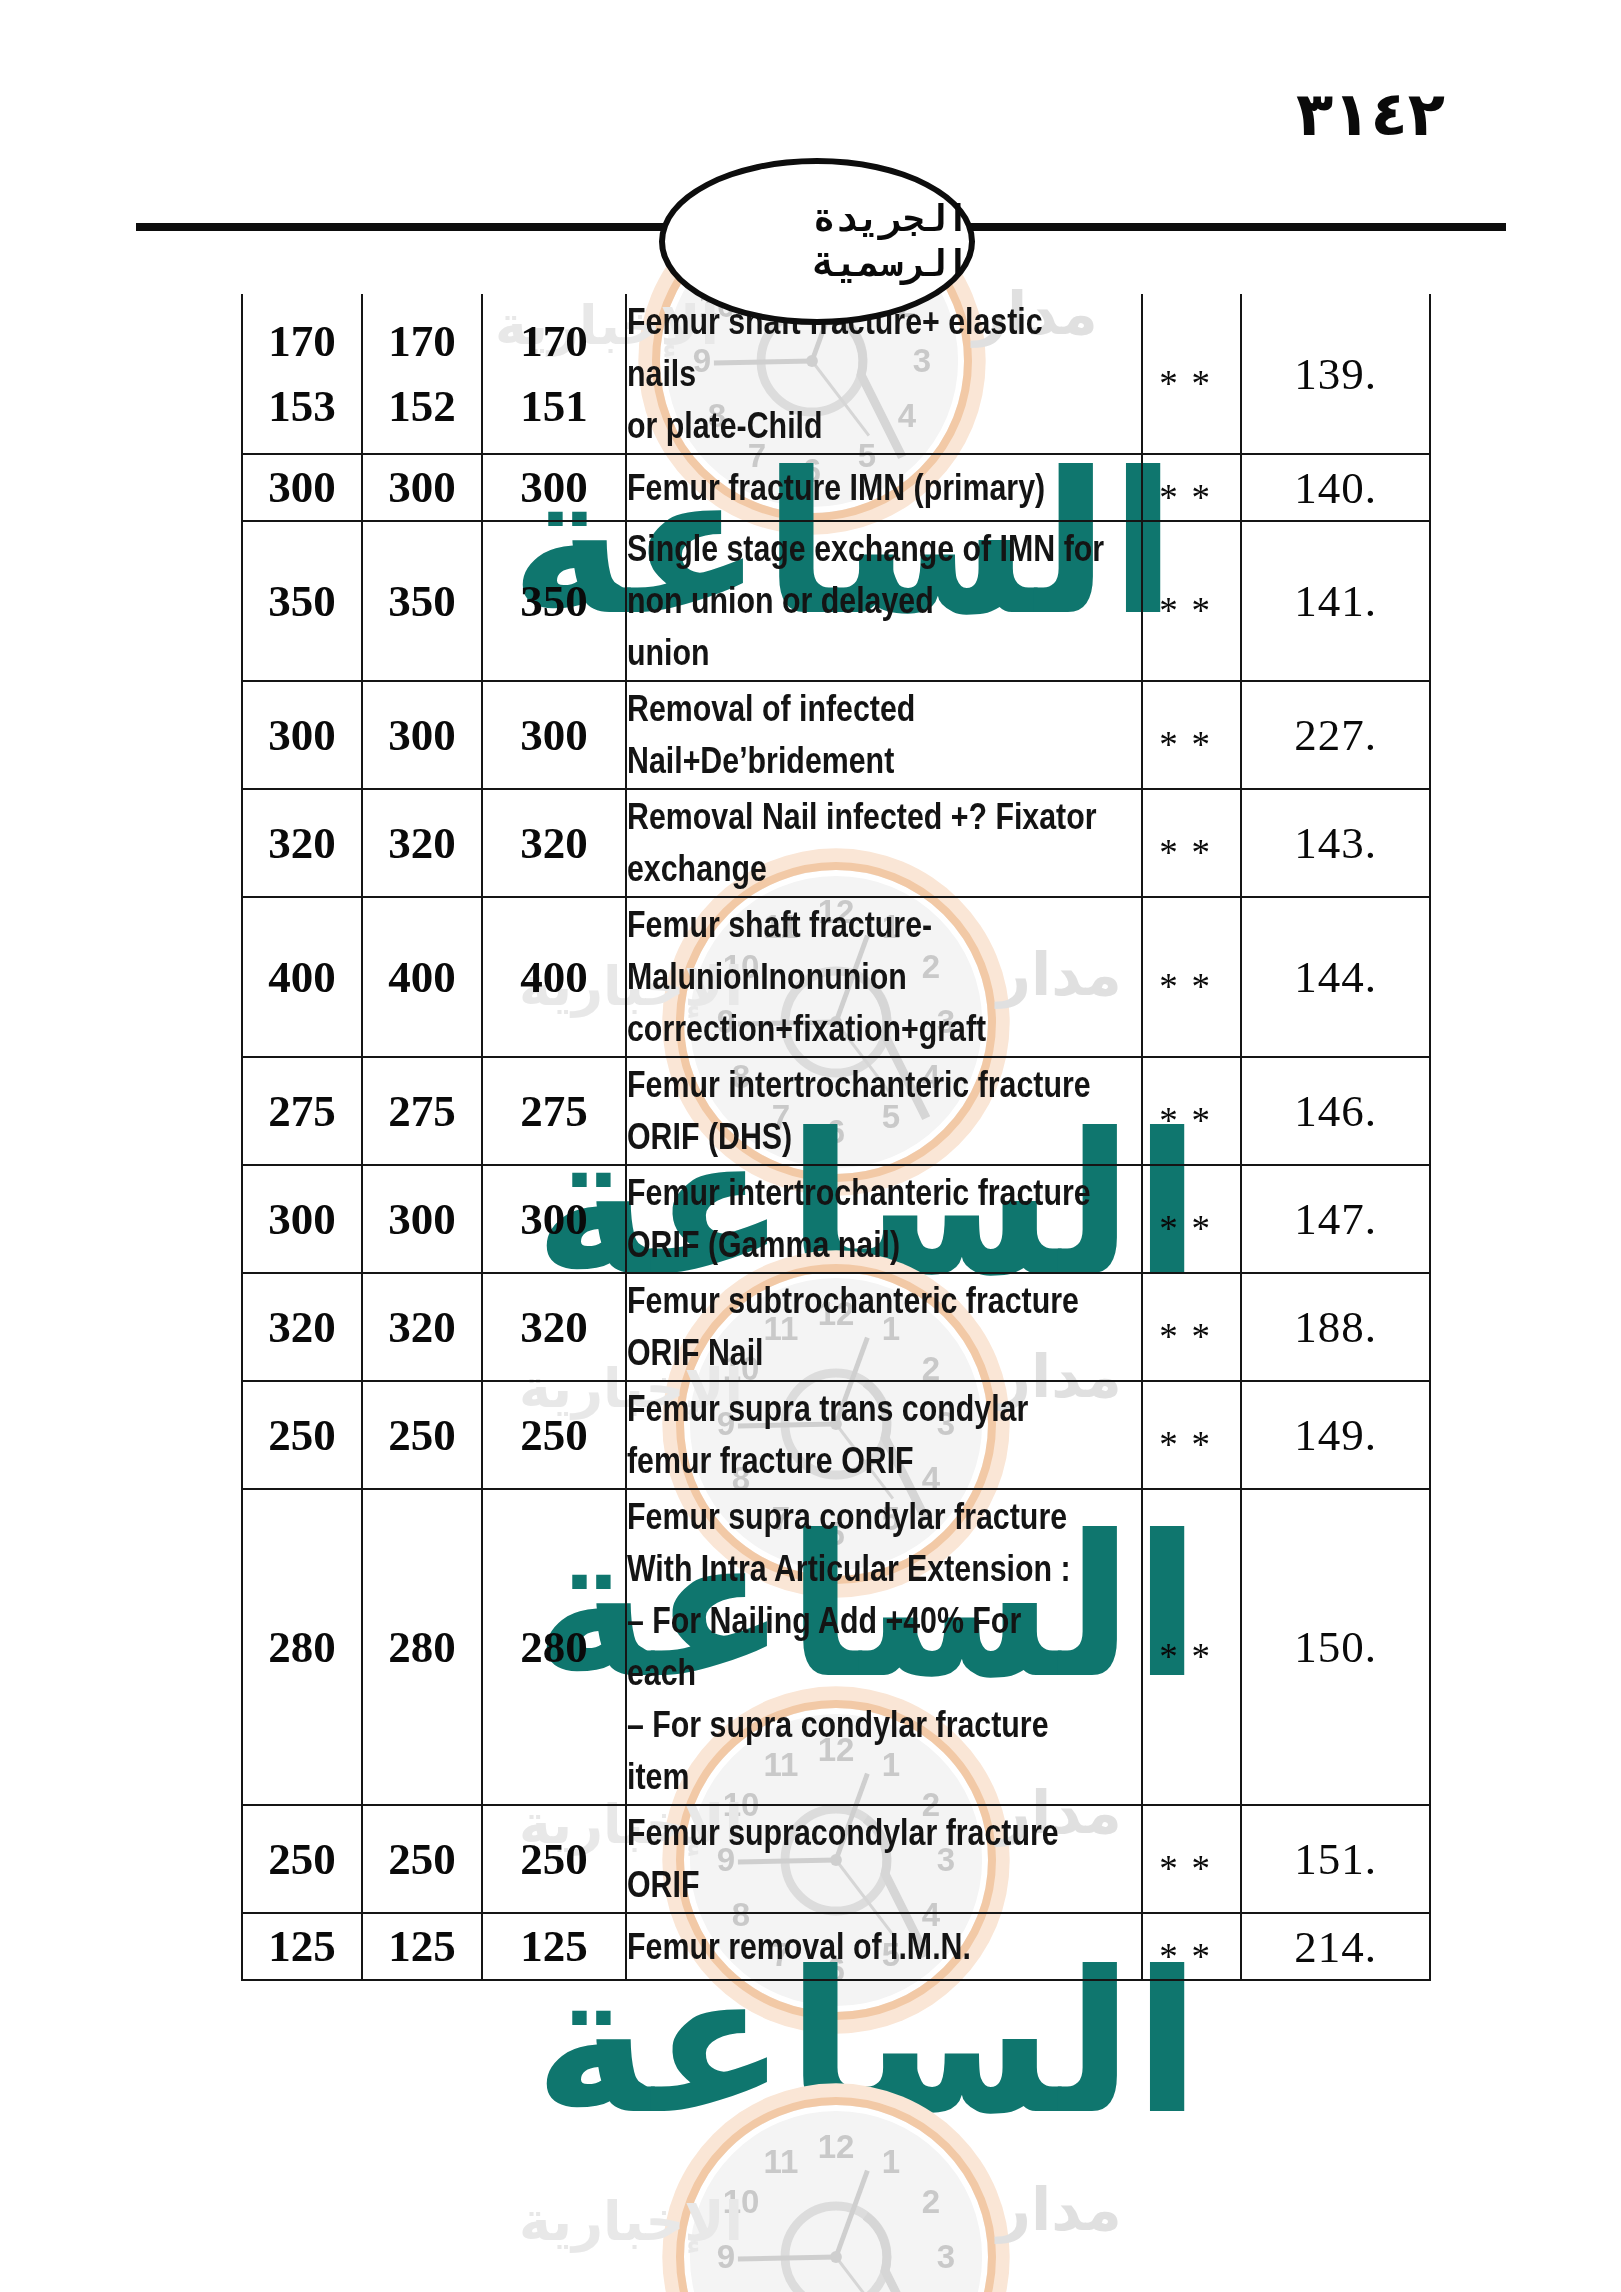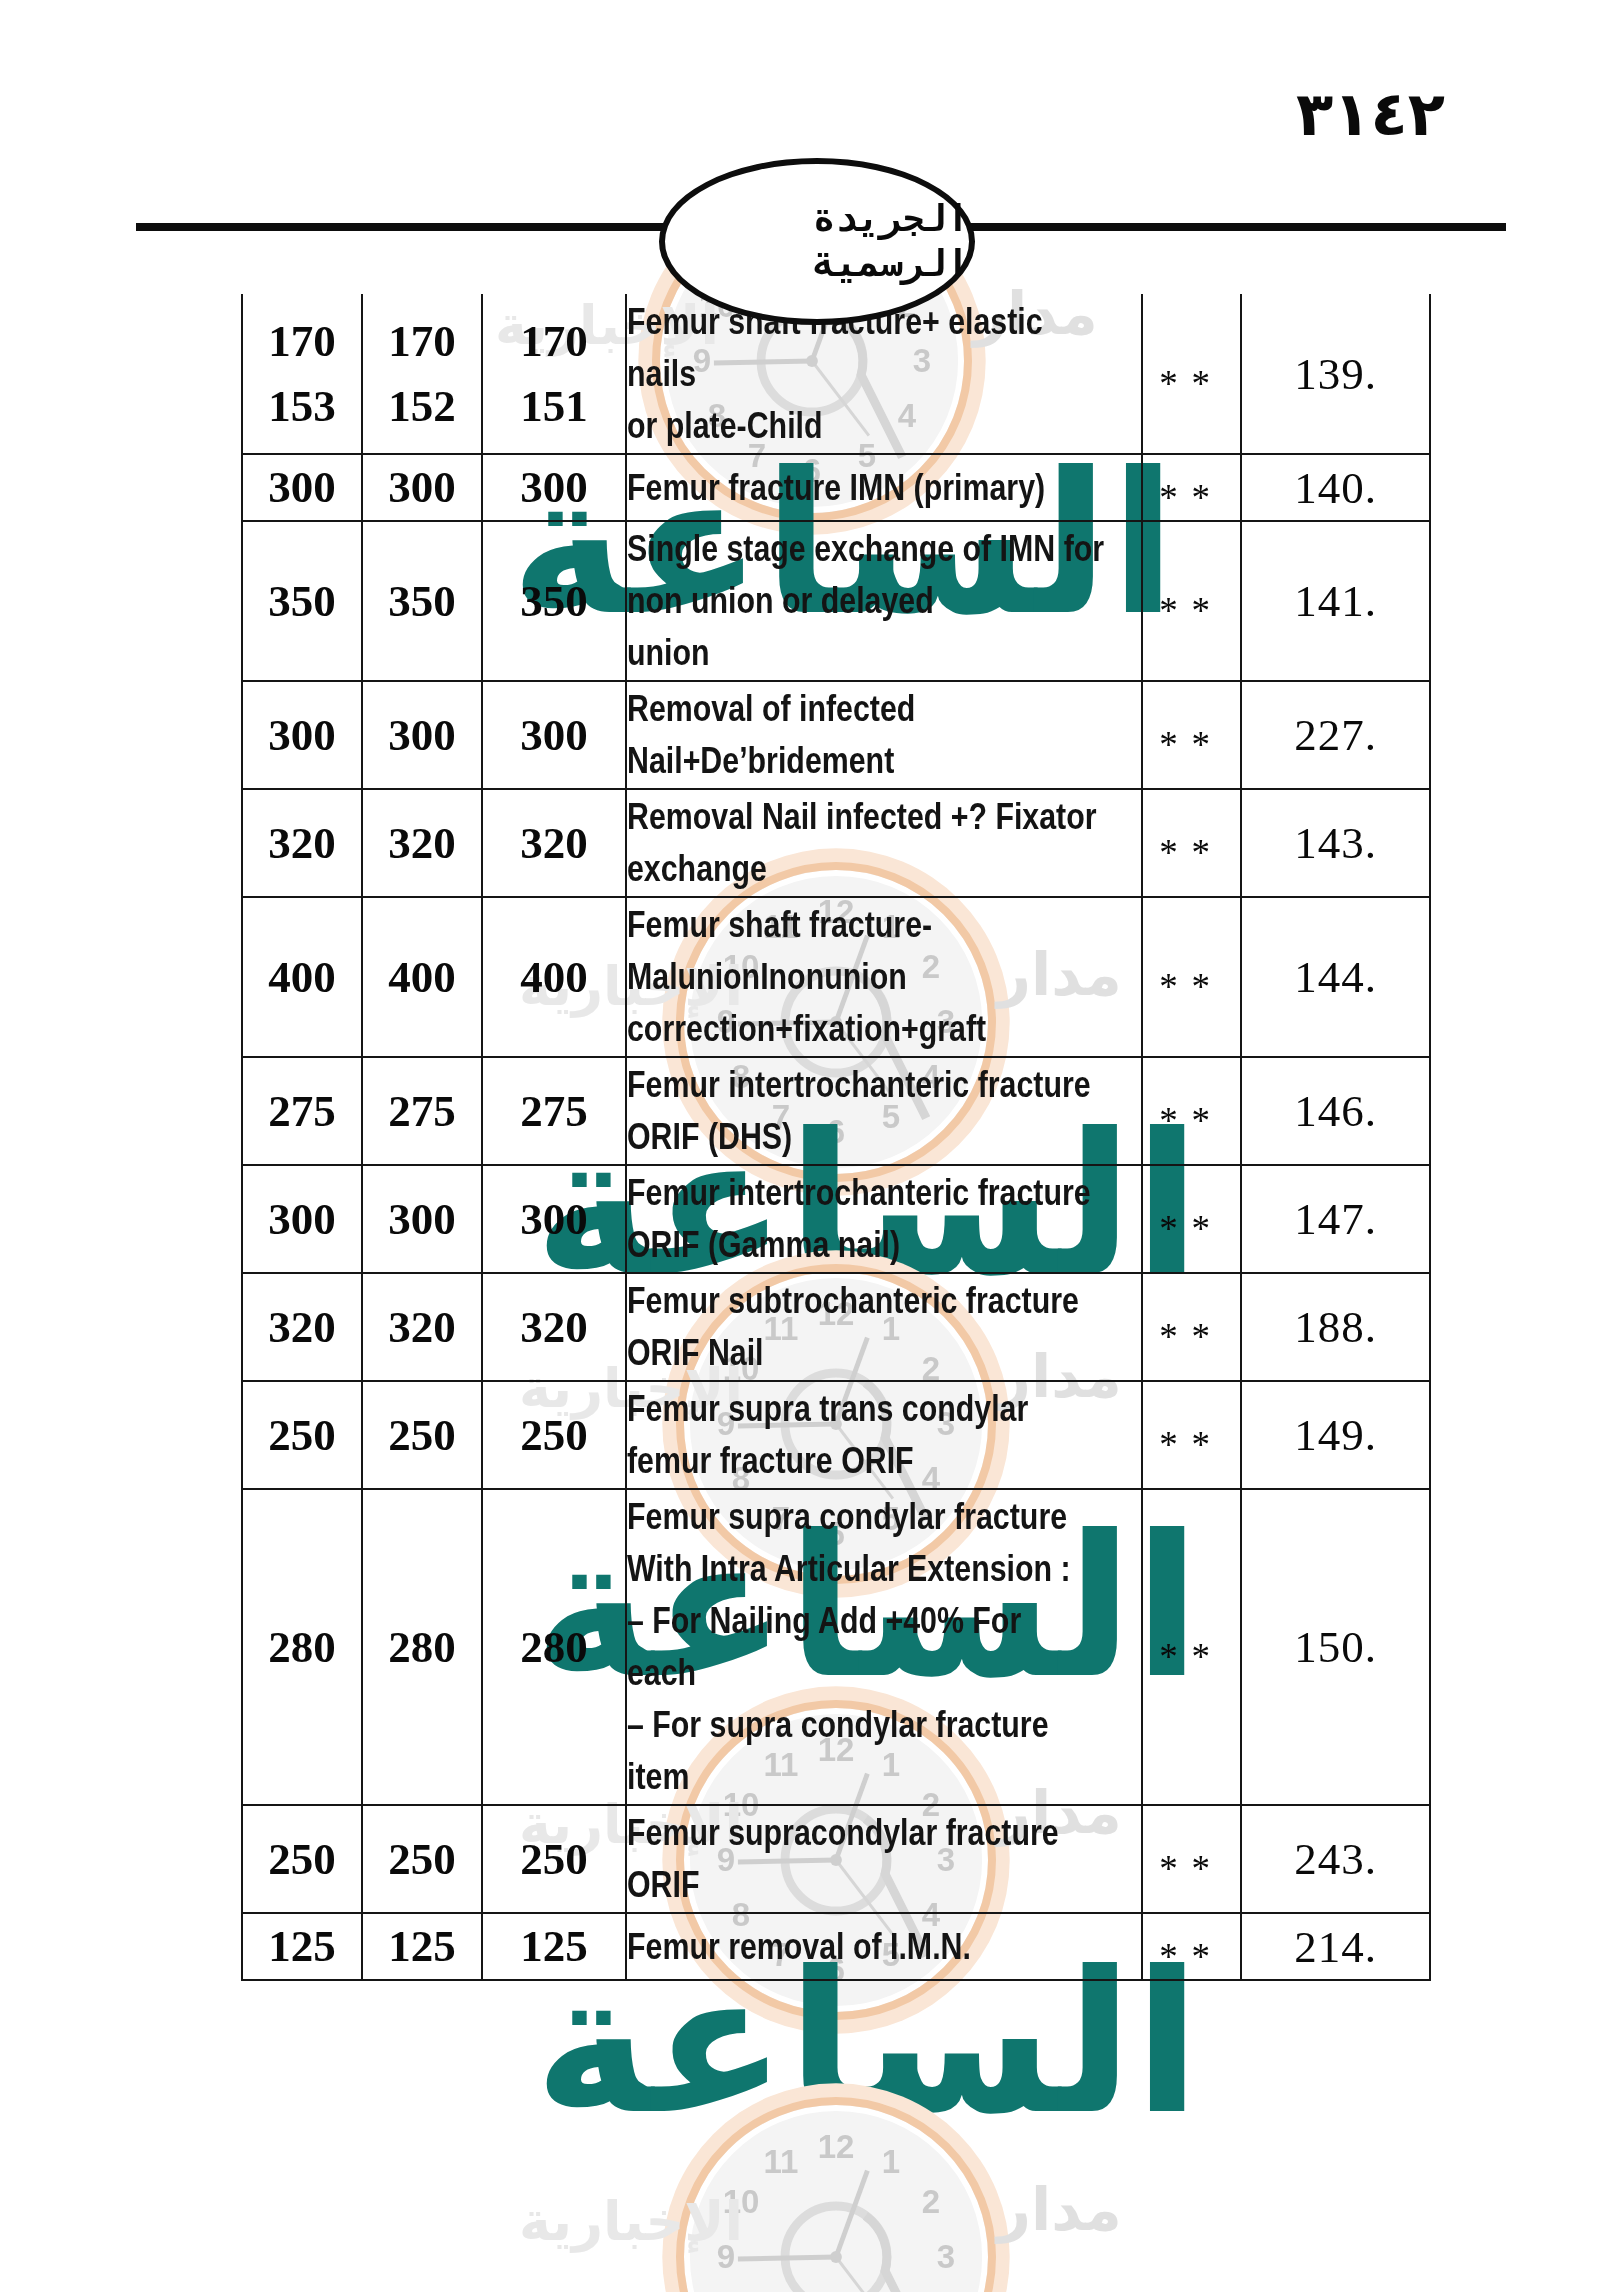--- a/index.html
+++ b/index.html
@@ -371,21 +371,21 @@
         <td class="stars"><span>**</span></td>
         <td class="rownum">150.</td>
       </tr>
       <tr style="height: 108px;">
         <td class="price">250</td>
         <td class="price">250</td>
         <td class="price">250</td>
         <td class="desc"><span class="desc-inner">Femur supracondylar fracture
 ORIF</span></td>
         <td class="stars"><span>**</span></td>
-        <td class="rownum">243.</td>
+        <td class="rownum">151.</td>
       </tr>
       <tr style="height: 59px;">
         <td class="price">125</td>
         <td class="price">125</td>
         <td class="price">125</td>
         <td class="desc"><span class="desc-inner">Femur removal of I.M.N.</span></td>
         <td class="stars"><span>**</span></td>
         <td class="rownum">214.</td>
       </tr>
     </tbody>

